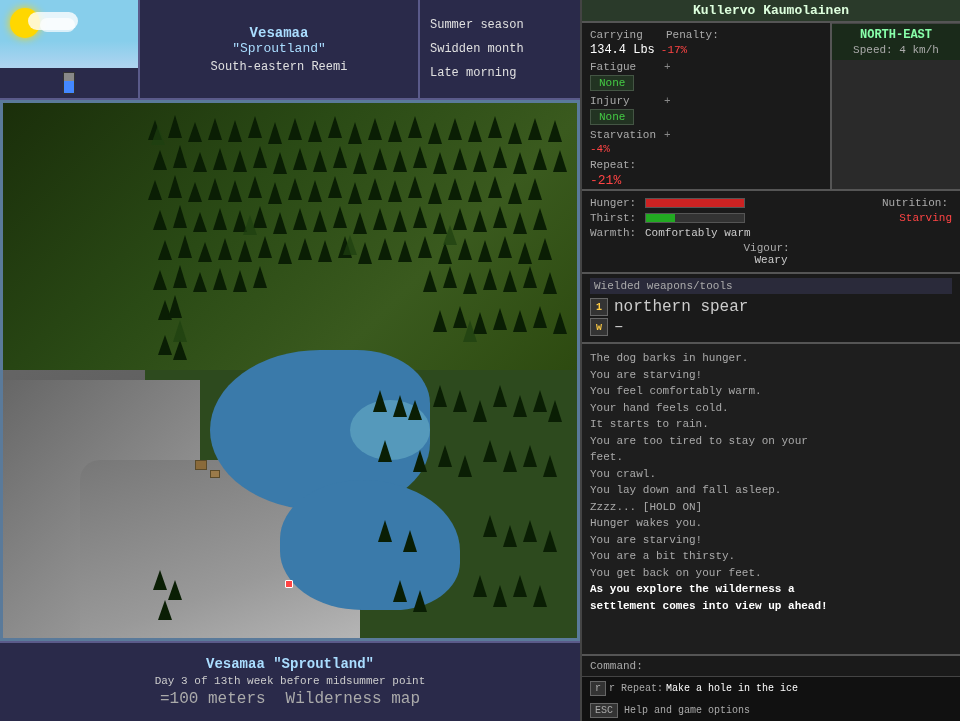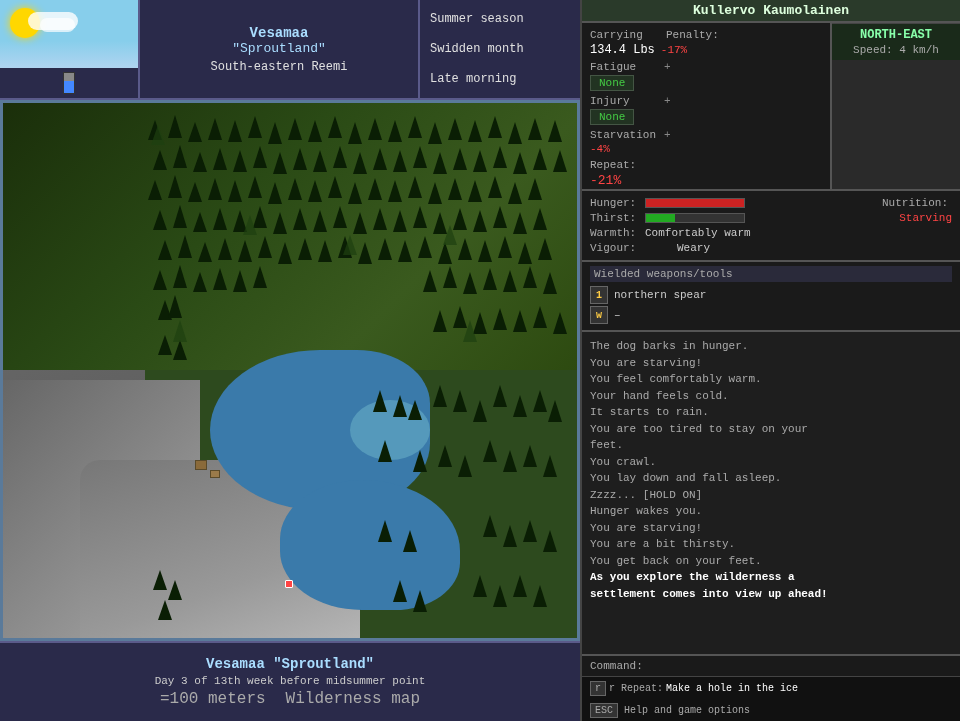--- a/index.html
+++ b/index.html
@@ -105,21 +105,21 @@
     #time-box {
       width: 160px;
       display: flex;
       flex-direction: column;
       align-items: flex-start;
       justify-content: center;
       background: #2a2a4a;
       color: #e0e0e0;
       font-size: 13px;
       padding: 10px;
-      gap: 16px;
+      gap: 10px;
     }
 
     
     #map-container {
       flex: 1;
       position: relative;
       overflow: hidden;
       background: #2d4a1e;
     }
 
@@ -350,21 +350,21 @@
       background: #333;
       border: 1px solid #666;
       display: flex;
       align-items: center;
       justify-content: center;
       color: #ffcc44;
       font-size: 10px;
       font-weight: bold;
     }
 
-    .weapon-name { color: #cccccc; font-size: 11px; }
+    .weapon-name { color: #cccccc; font-size: 16px; }
 
     
     #message-log {
       flex: 1;
       background: #1e1e1e;
       padding: 6px 8px;
       border-bottom: 2px solid #555;
       overflow: hidden;
       font-size: 11px;
       line-height: 1.5;
@@ -770,21 +770,21 @@
       </div>
       <span style="flex:1;"></span>
       <span class="status-text warning">Starving</span>
     </div>
 
     <div style="display:flex;flex-direction:row;align-items:center;margin-bottom:3px;">
       <span class="warmth-text" style="width:55px;">Warmth:</span>
       <span class="warmth-value">Comfortably warm</span>
     </div>
 
-    <div style="display:flex;flex-direction:row;align-items:center;gap:32px;">
+    <div style="display:flex;flex-direction:column;align-items:center;">
       <span class="vigour-text" style="width:55px;">Vigour:</span>
       <span class="vigour-value">Weary</span>
     </div>
   </div>
 
   <div id="weapons-panel">
     <div id="weapons-header">Wielded weapons/tools</div>
     <div class="weapon-row">
       <div class="weapon-slot">
         <span>1</span>

